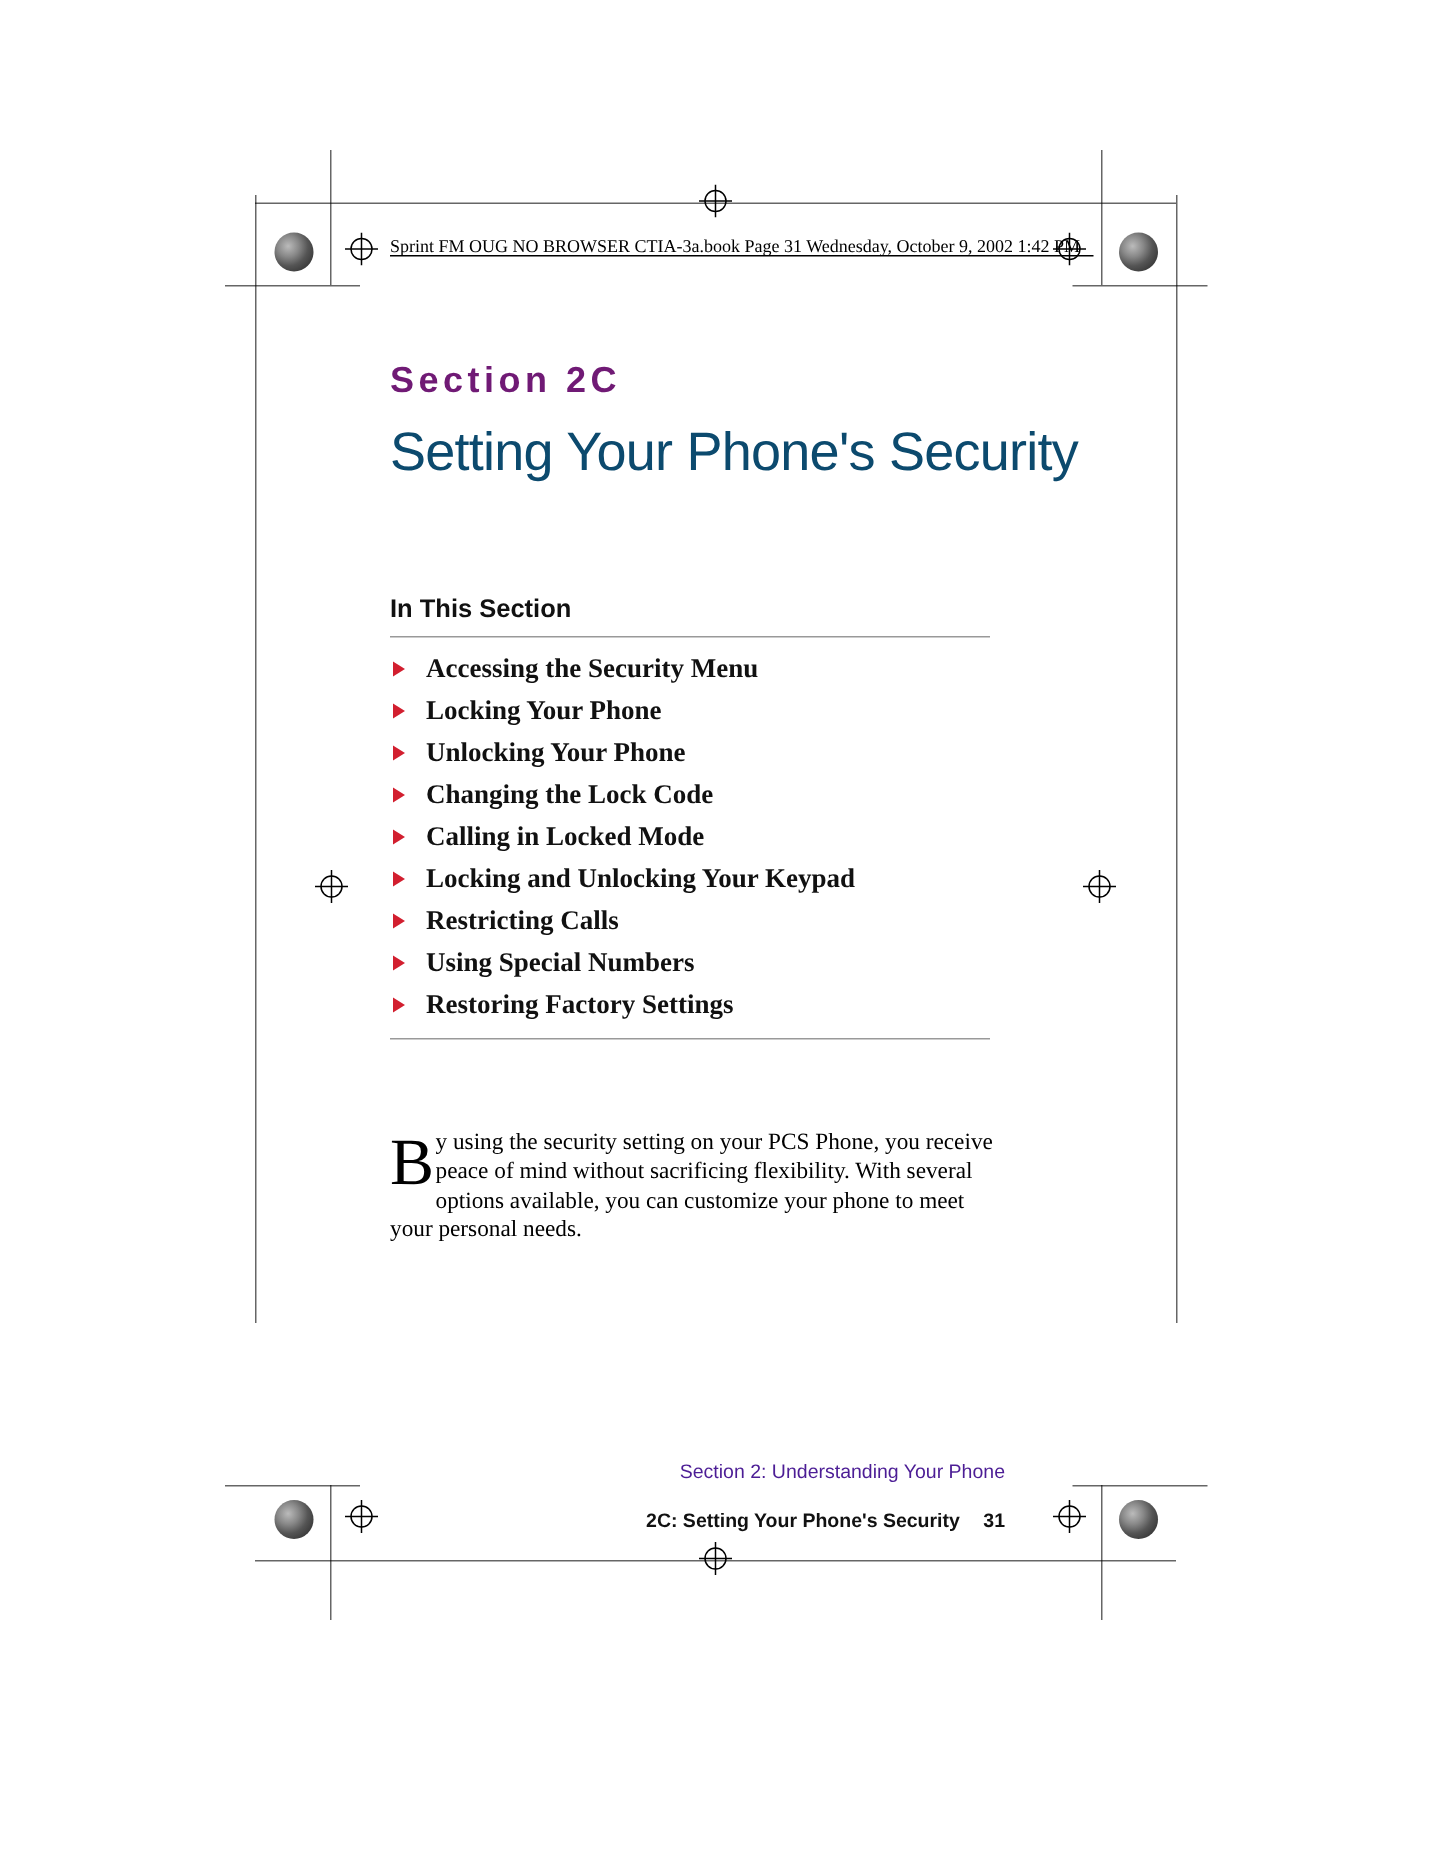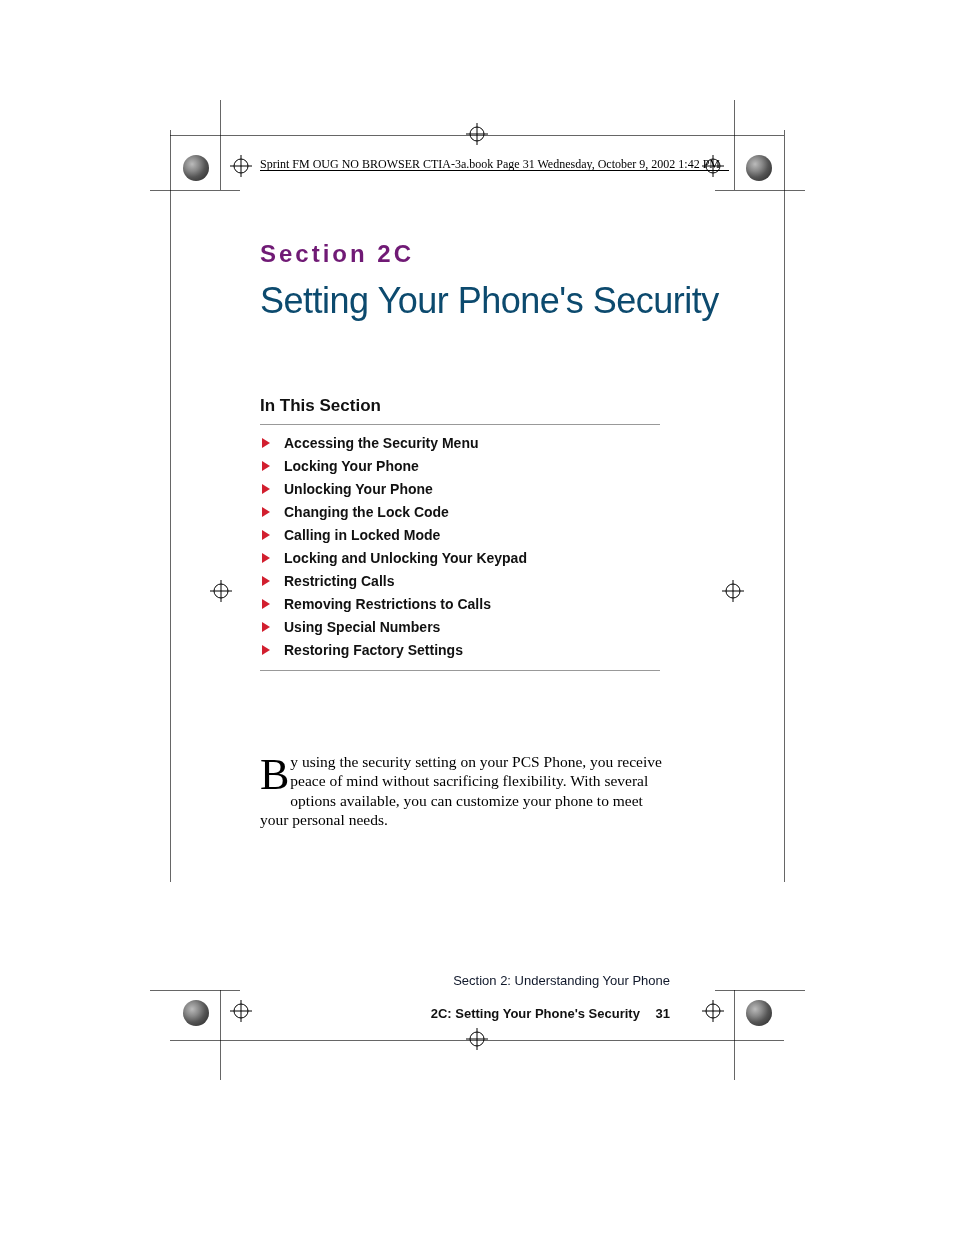--- a/index.html
+++ b/index.html
@@ -109,23 +109,23 @@
   .arrow {
     width: 0; height: 0;
     border-top: 5px solid transparent;
     border-bottom: 5px solid transparent;
     border-left: 8px solid #d21f2f;
     margin-right: 14px;
     margin-left: 2px;
     flex: 0 0 auto;
   }
   .toc-text {
-    font-family: Liberation Sans, sans-serif;
+    font-family: Liberation Serif, serif;
     font-weight: 700;
-    font-size: 14px;
+    font-size: 18px;
     color: #111;
   }
   .body-para {
     position: absolute;
     left: 260px;
     top: 752px;
     width: 410px;
     font-family: "ITC Garamond", Garamond, Georgia, serif;
     font-size: 15.5px;
     line-height: 1.25;
@@ -144,21 +144,21 @@
     position: absolute;
     left: 260px;
     width: 410px;
     top: 973px;
     text-align: right;
     font-size: 13px;
   }
   .footer .l1 {
     font-family: Arial, sans-serif;
     font-weight: 400;
-    color: #0f172a;
+    color: #4c1d95;
   }
   .footer .l2 {
     font-family: Arial, sans-serif;
     font-weight: 700;
     color: #111;
     margin-top: 18px;
   }
   .footer .pnum {
     margin-left: 12px;
   }
@@ -278,24 +278,20 @@
       <li>
           <span class="arrow"></span>
           <span class="toc-text">Locking and Unlocking Your Keypad</span>
         </li>
       <li>
           <span class="arrow"></span>
           <span class="toc-text">Restricting Calls</span>
         </li>
       <li>
           <span class="arrow"></span>
-          <span class="toc-text">Removing Restrictions to Calls</span>
-        </li>
-      <li>
-          <span class="arrow"></span>
           <span class="toc-text">Using Special Numbers</span>
         </li>
       <li>
           <span class="arrow"></span>
           <span class="toc-text">Restoring Factory Settings</span>
         </li>
     </ul>
     <div class="rule"></div>
   </div>
 

